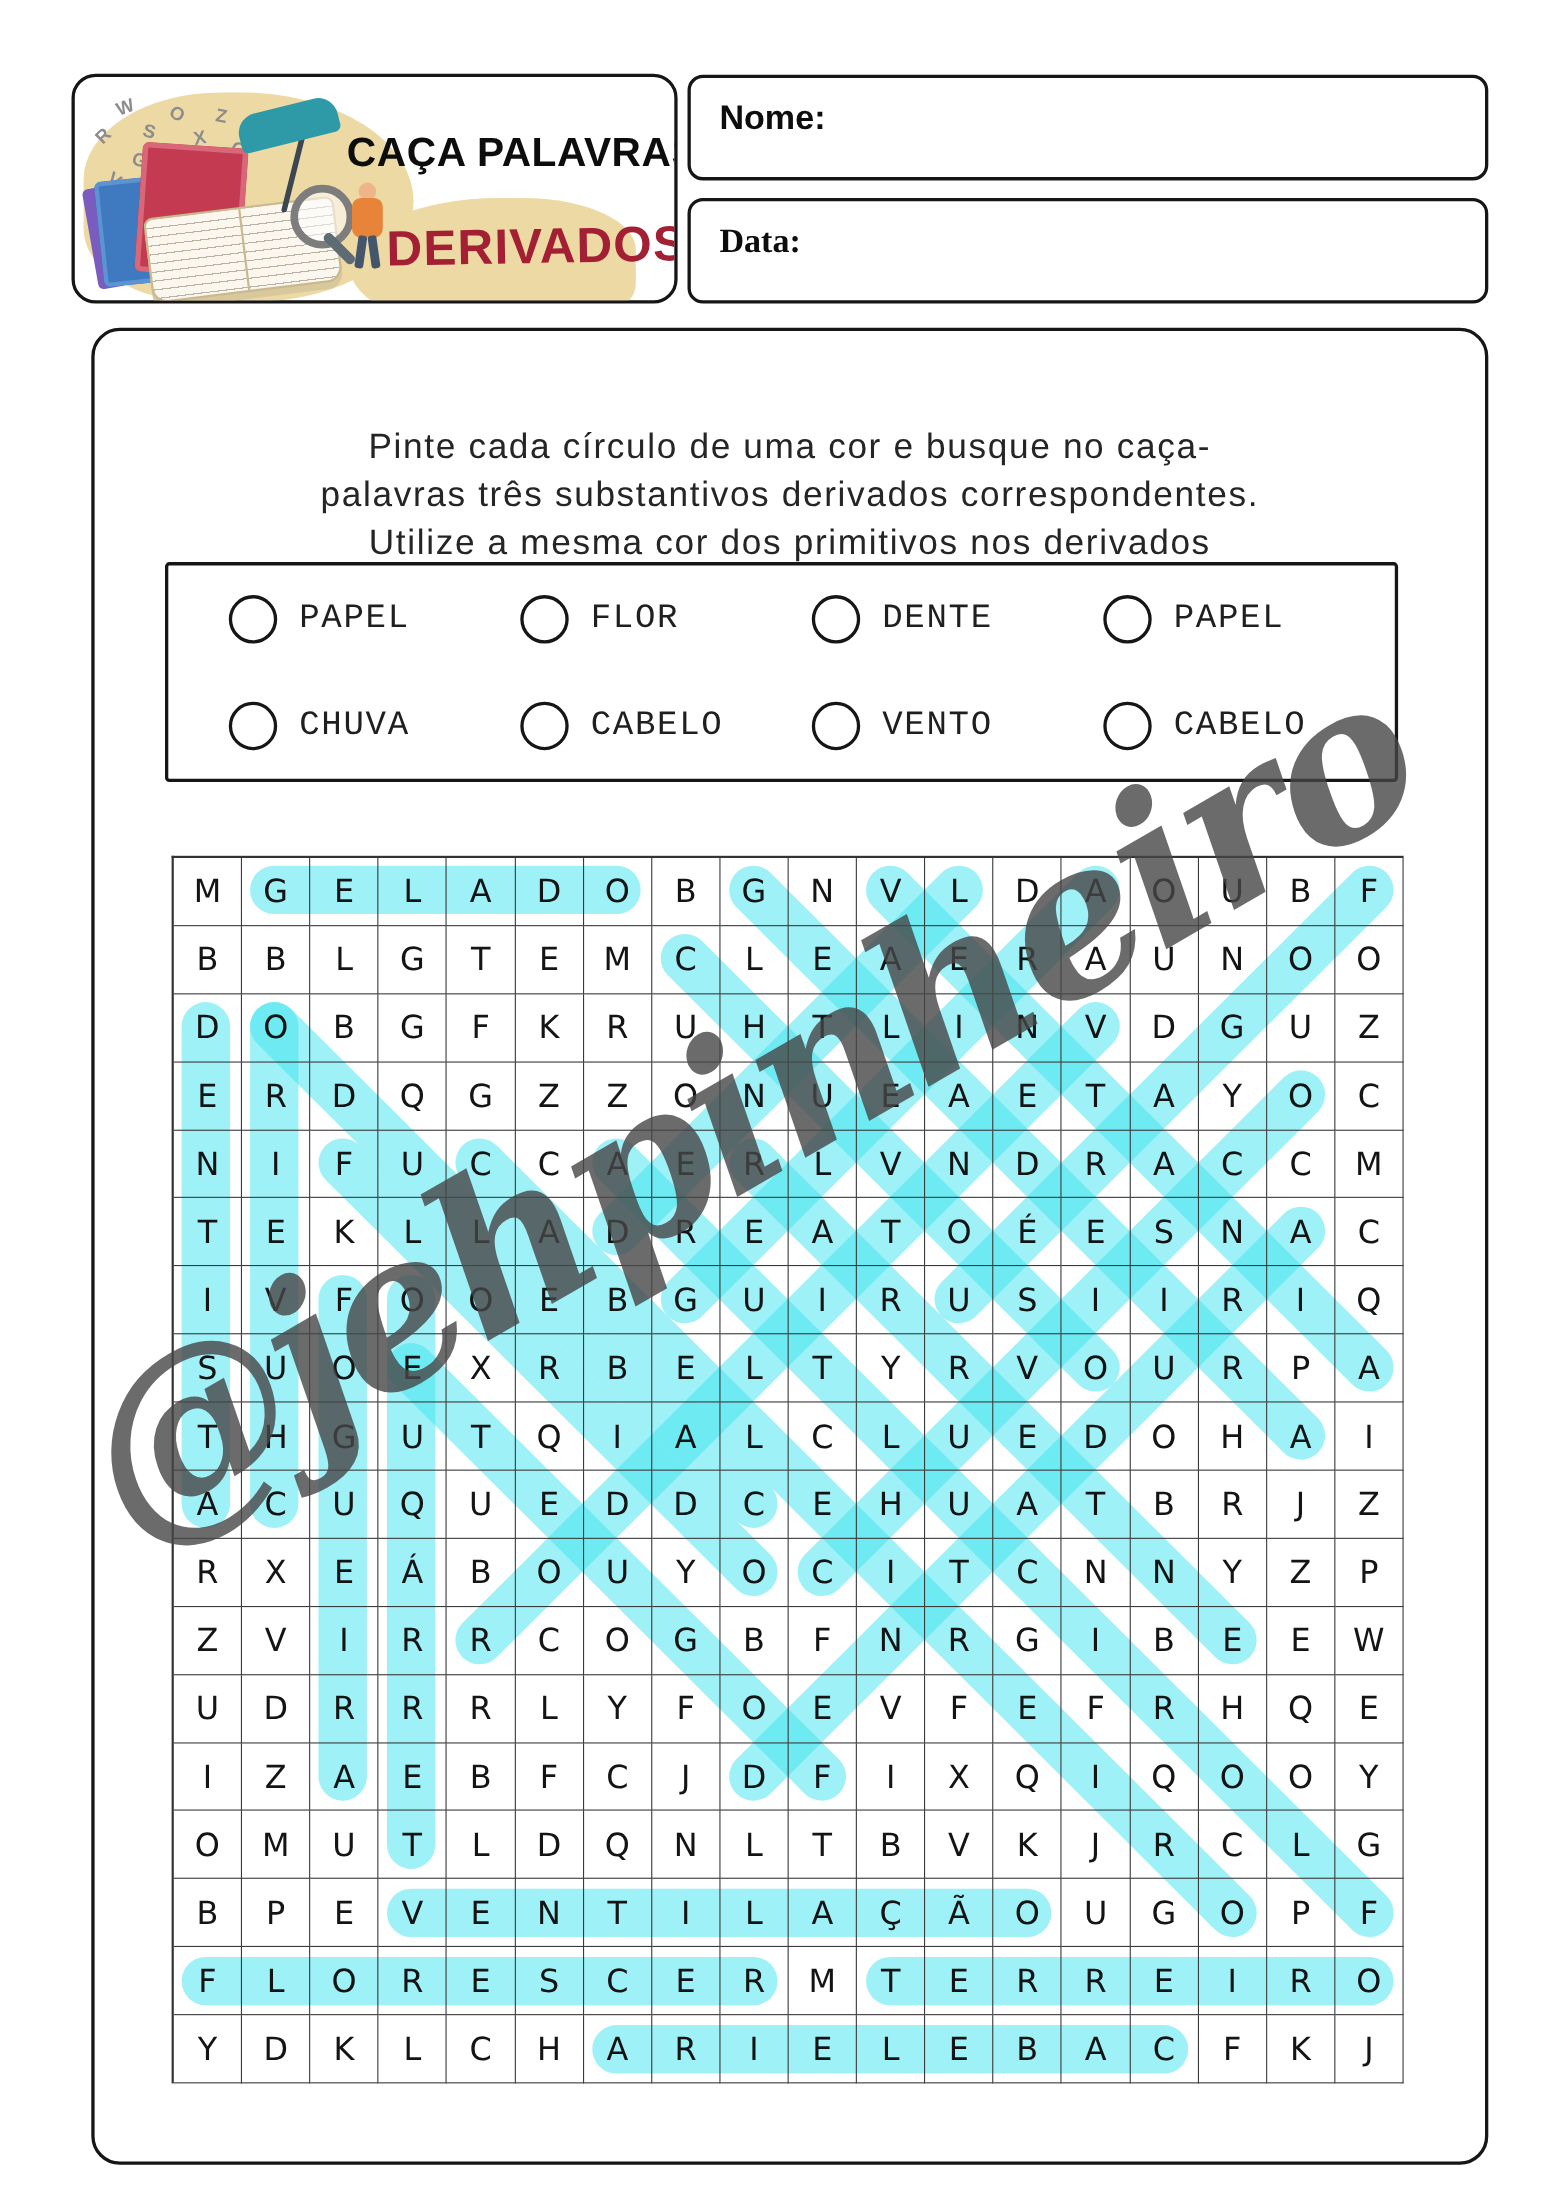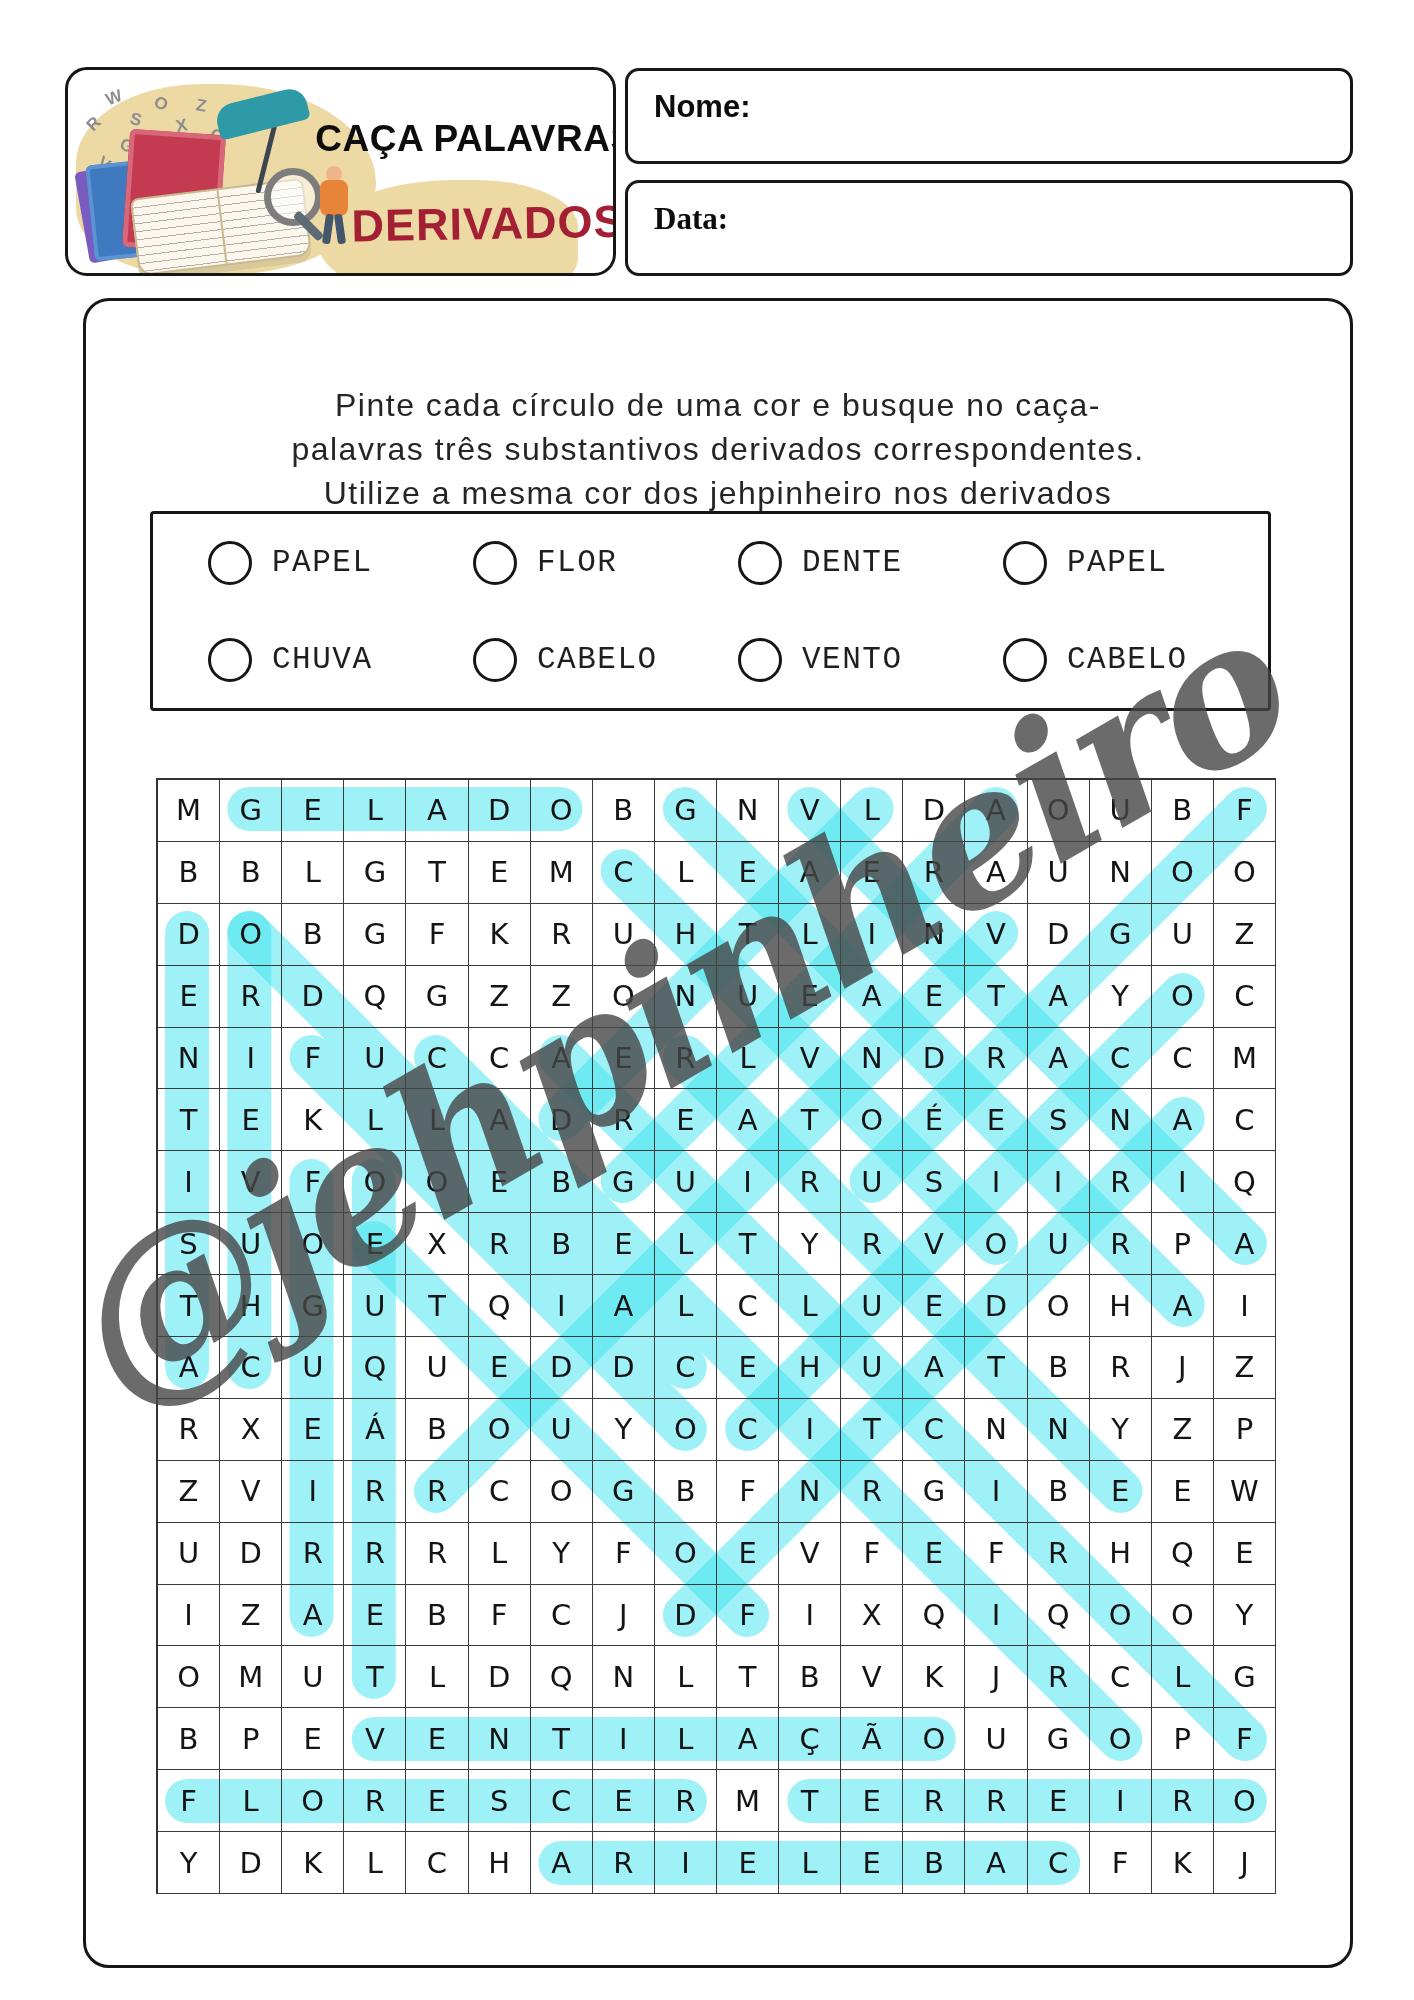--- a/index.html
+++ b/index.html
@@ -124,21 +124,21 @@
   </div>
   <div class="field-box date">
     <div class="field-label">Data:</div>
   </div>
 
   <div class="content-box">
 
     <div class="instructions">
       <div>Pinte cada círculo de uma cor e busque no caça-</div>
       <div>palavras três substantivos derivados correspondentes.</div>
-      <div>Utilize a mesma cor dos jehpinheiro nos derivados</div>
+      <div>Utilize a mesma cor dos primitivos nos derivados</div>
     </div>
 
     <div class="word-bank">
       <div class="bank-item">
         <span class="bank-circle"></span>
         <span class="bank-label">PAPEL</span>
       </div>
       <div class="bank-item">
         <span class="bank-circle"></span>
         <span class="bank-label">FLOR</span>

